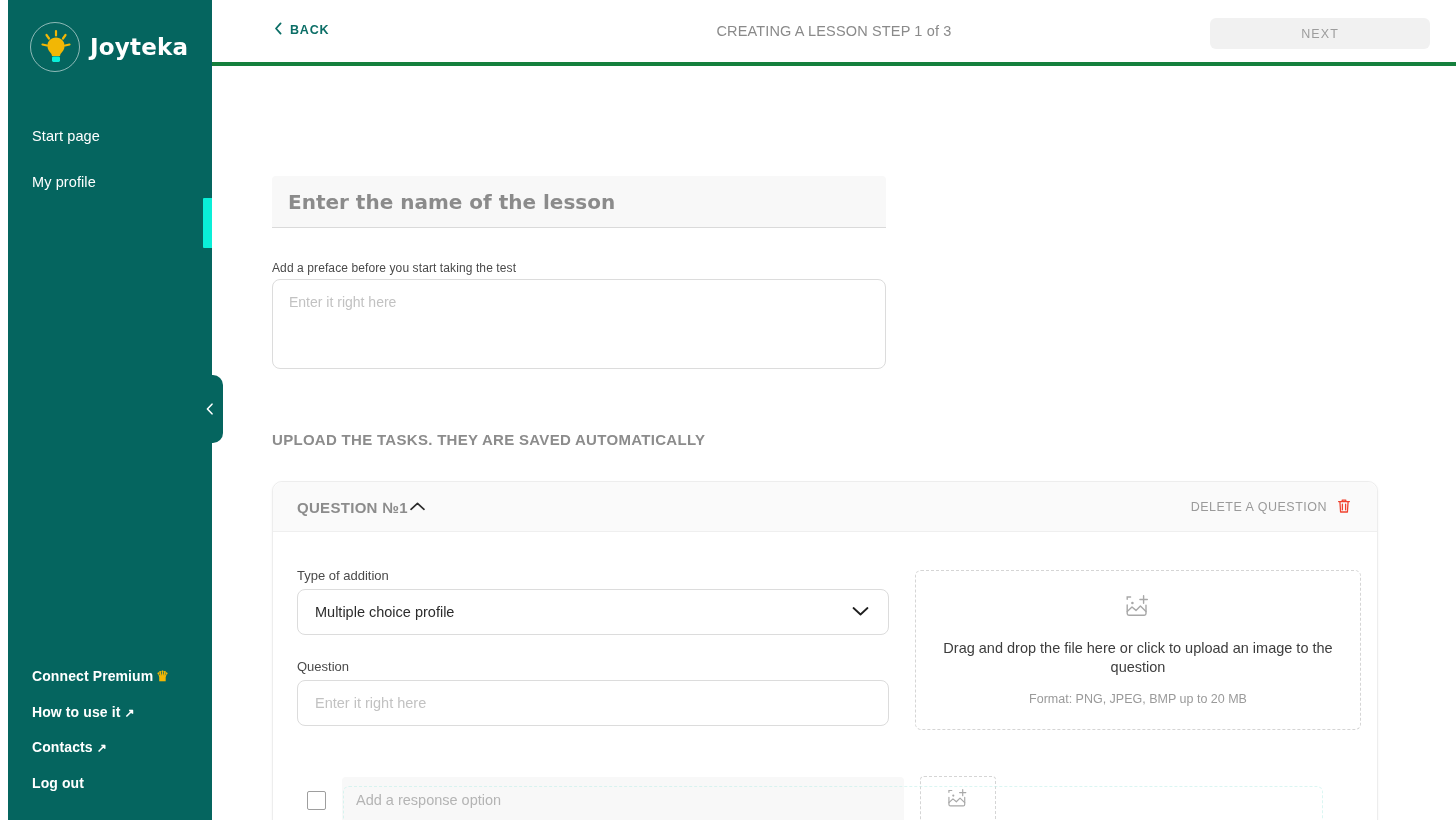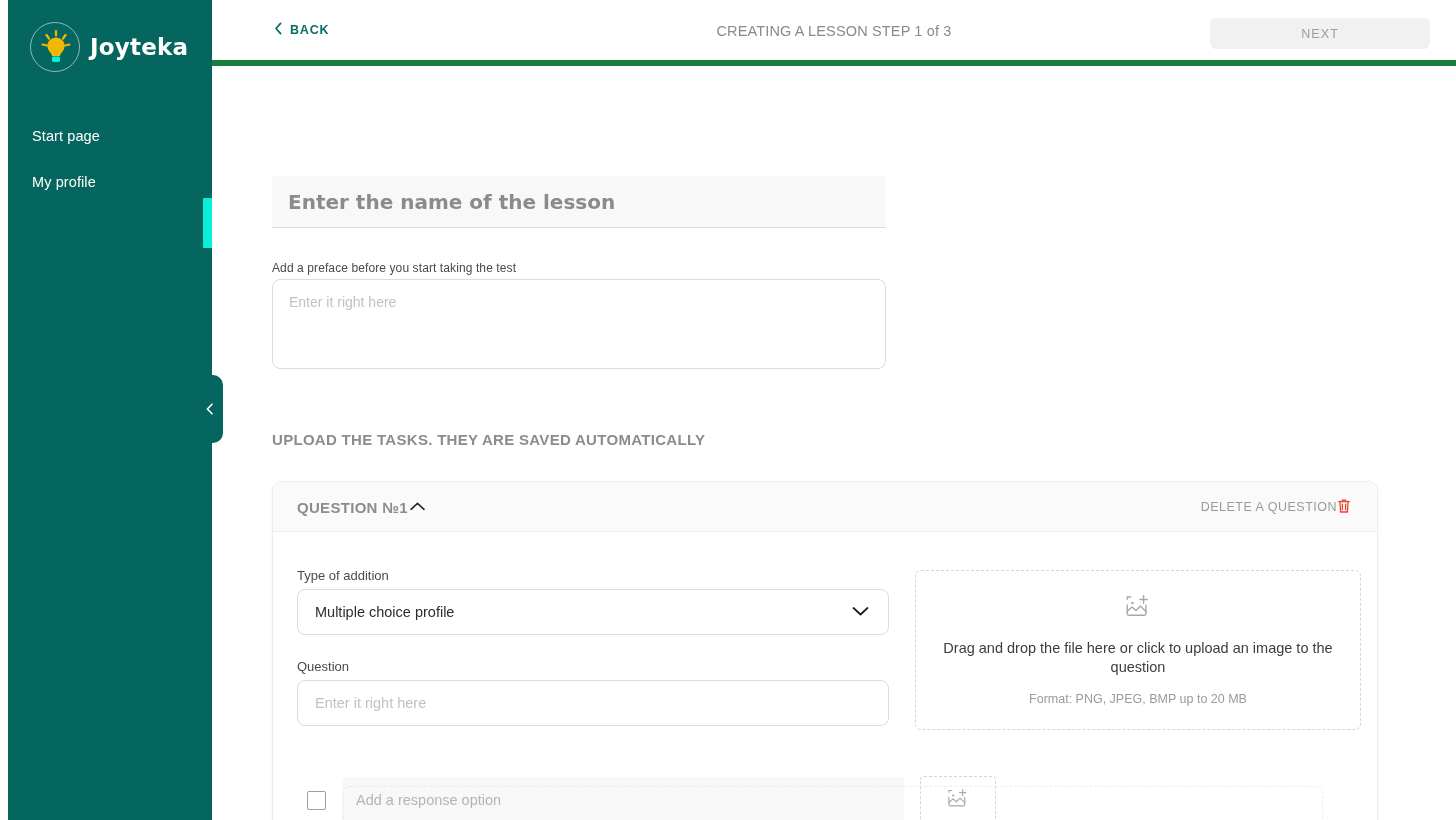--- a/index.html
+++ b/index.html
@@ -71,21 +71,21 @@
     z-index: 5;
     cursor: pointer;
   }
   .collapse-handle svg { display: block; }
 
   
   .main { flex: 1; height: 820px; position: relative; background: #fff; overflow: hidden; }
 
   .topbar {
     height: 66px; width: 100%;
-    border-bottom: 6px solid #15803d;
+    border-bottom: 4px solid #15803d;
     display: flex; align-items: center;
     position: relative;
   }
   .back-btn {
     position: absolute; left: 62px; top: 22px;
     display: flex; align-items: center; gap: 7px;
     color: #0B6E66; font-size: 12.5px; font-weight: 600;
     letter-spacing: .8px; cursor: pointer; background: none; border: none;
     font-family: "Liberation Sans", sans-serif;
   }
@@ -154,21 +154,21 @@
   .qcard-header {
     height: 50px; background: #FAFAFA;
     border-bottom: 1px solid #EFEFEF;
     border-radius: 10px 10px 0 0;
     display: flex; align-items: center; justify-content: space-between;
     padding: 0 26px 0 24px;
   }
   .qcard-title-wrap { display: flex; align-items: flex-end; gap: 1px; cursor: pointer; }
   .qcard-title { font-size: 15px; font-weight: 700; color: #8C8C8C; letter-spacing: .3px; }
   .delete-q {
-    display: flex; align-items: center; gap: 0;
+    display: flex; align-items: center; gap: 10px;
     font-size: 12.5px; color: #9A9A9A; letter-spacing: .5px;
     cursor: pointer; background: none; border: none;
     font-family: "Liberation Sans", sans-serif;
   }
   .trash-icon { color: #F0412E; font-size: 15px; line-height: 1; }
 
   .qcard-body { padding: 36px 24px 0 24px; position: relative; }
   .row-top { display: flex; gap: 26px; }
   .col-left { width: 592px; }
   .col-right { width: 446px; padding-top: 2px; }
@@ -264,20 +264,32 @@
       <div class="brand-name">Joyteka</div>
     </div>
 
     <nav class="nav-top">
       <a class="nav-item" href="#">Start page</a>
       <a class="nav-item" href="#">My profile</a>
     </nav>
 
     <div class="active-bar"></div>
 
+    <nav class="nav-bottom">
+      <a class="nav-item" href="#">
+        <span>Connect Premium</span><span class="crown">♛</span>
+      </a>
+      <a class="nav-item" href="#">
+        <span>How to use it</span><span class="ext-arrow">↗</span>
+      </a>
+      <a class="nav-item" href="#">
+        <span>Contacts</span><span class="ext-arrow">↗</span>
+      </a>
+      <a class="nav-item" href="#">Log out</a>
+    </nav>
   </aside>
 
   <div class="collapse-handle">
     <span>
       <svg width="11" height="14" viewBox="0 0 11 14">
           <path d="M8 2.2 3.4 7 8 11.8" fill="none" stroke="#ffffff" stroke-width="1.6" stroke-linecap="round" stroke-linejoin="round"></path>
         </svg>
     </span>
   </div>
 

